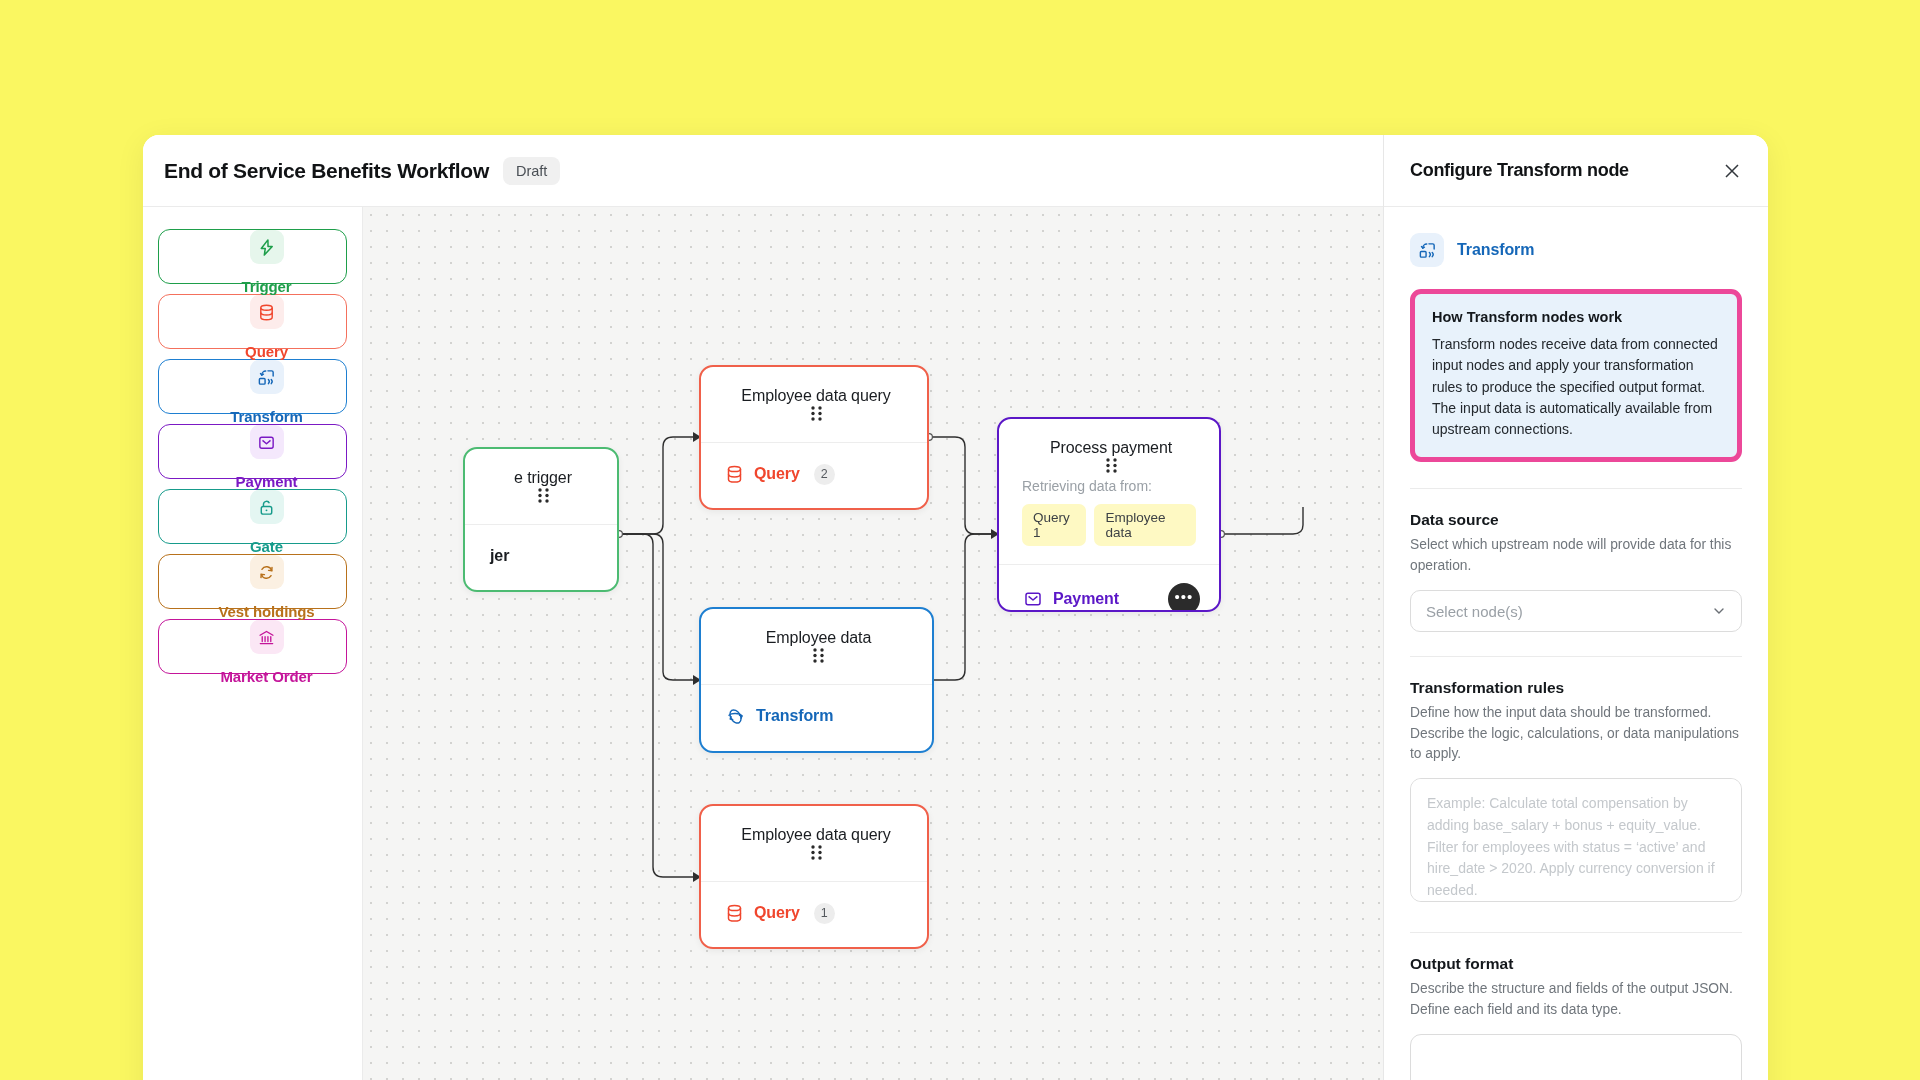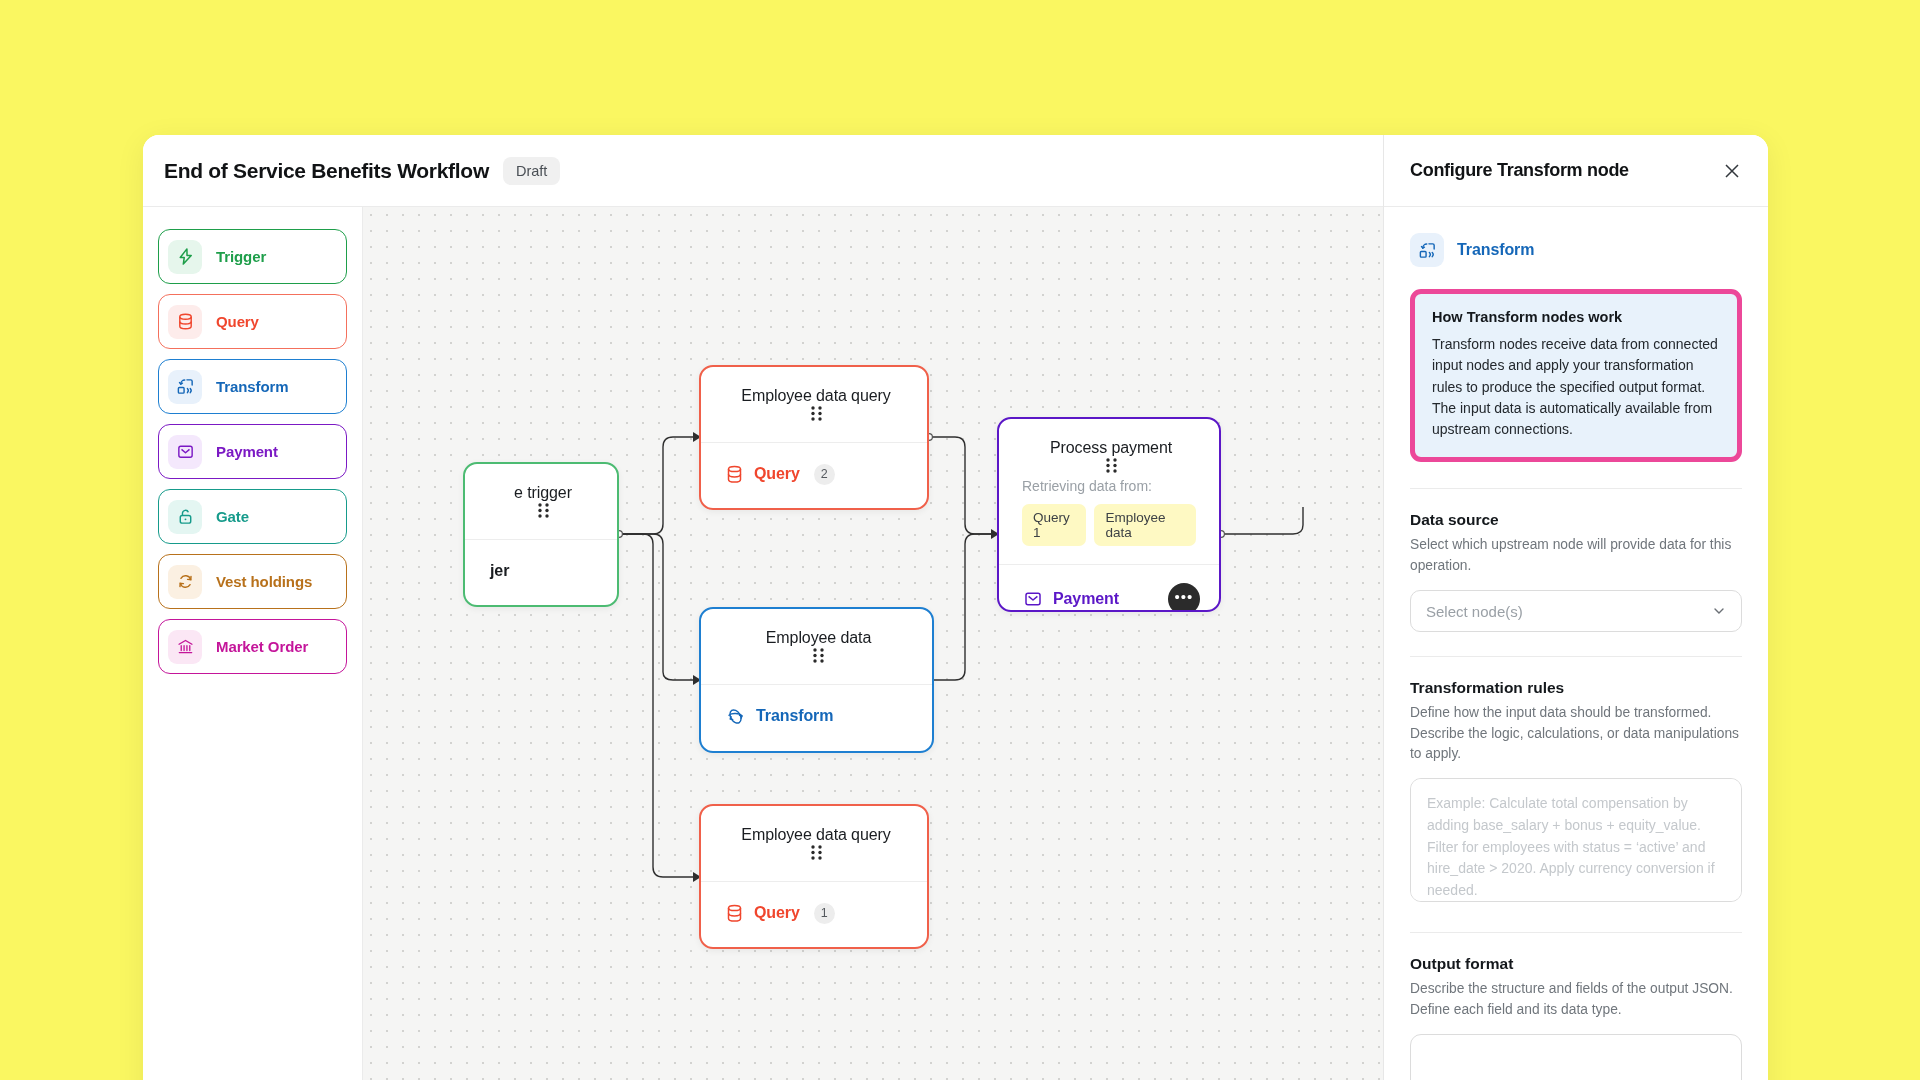--- a/index.html
+++ b/index.html
@@ -47,23 +47,24 @@
     background: #fff;
     border-right: 1px solid #ebebeb;
     padding: 22px 15px 0 15px;
     z-index: 6;
   }
   .pal-item {
     display: flex; align-items: center; gap: 14px;
     height: 55px; border-radius: 12px;
     border: 1px solid #d9d9d9;
     background: #fff;
-    padding-left: 9px;
+    padding-left: 28px;
     margin-bottom: 10px;
     cursor: grab;
+    flex-direction: column;
   }
   .pal-ico {
     width: 34px; height: 34px; border-radius: 9px;
     display: flex; align-items: center; justify-content: center;
     flex: none;
   }
   .pal-ico svg { width: 19px; height: 19px; display:block; }
   .pal-label { font-size: 15px; font-weight: 600; letter-spacing: -.1px; }
 
   
@@ -206,21 +207,21 @@
         <path d="M628,322 l8,5 -8,5 z"></path>
       </g>
       <g fill="#fff" stroke="#555" stroke-width="1.2">
         <circle cx="256" cy="327" r="3.4"></circle>
         <circle cx="566" cy="230" r="3.4"></circle>
         <circle cx="566" cy="473" r="3.4"></circle>
         <circle cx="858" cy="327" r="3.4"></circle>
       </g>
     </svg>
 
-    <div class="node" style="left:100px; top:255px; width:156px; height:145px; border-color:#4cbb72;">
+    <div class="node" style="left:100px; top:240px; width:156px; height:145px; border-color:#4cbb72;">
       <div class="node-head">
         <span class="node-title">e trigger</span>
         <svg class="grip" viewBox="0 0 13 17">
           <g fill="#2b2b2b">
               <circle cx="3" cy="3" r="1.7"></circle>
               <circle cx="10" cy="3" r="1.7"></circle>
           <circle cx="3" cy="8.5" r="1.7"></circle>
               <circle cx="10" cy="8.5" r="1.7"></circle>
           <circle cx="3" cy="14" r="1.7"></circle>
               <circle cx="10" cy="14" r="1.7"></circle>

